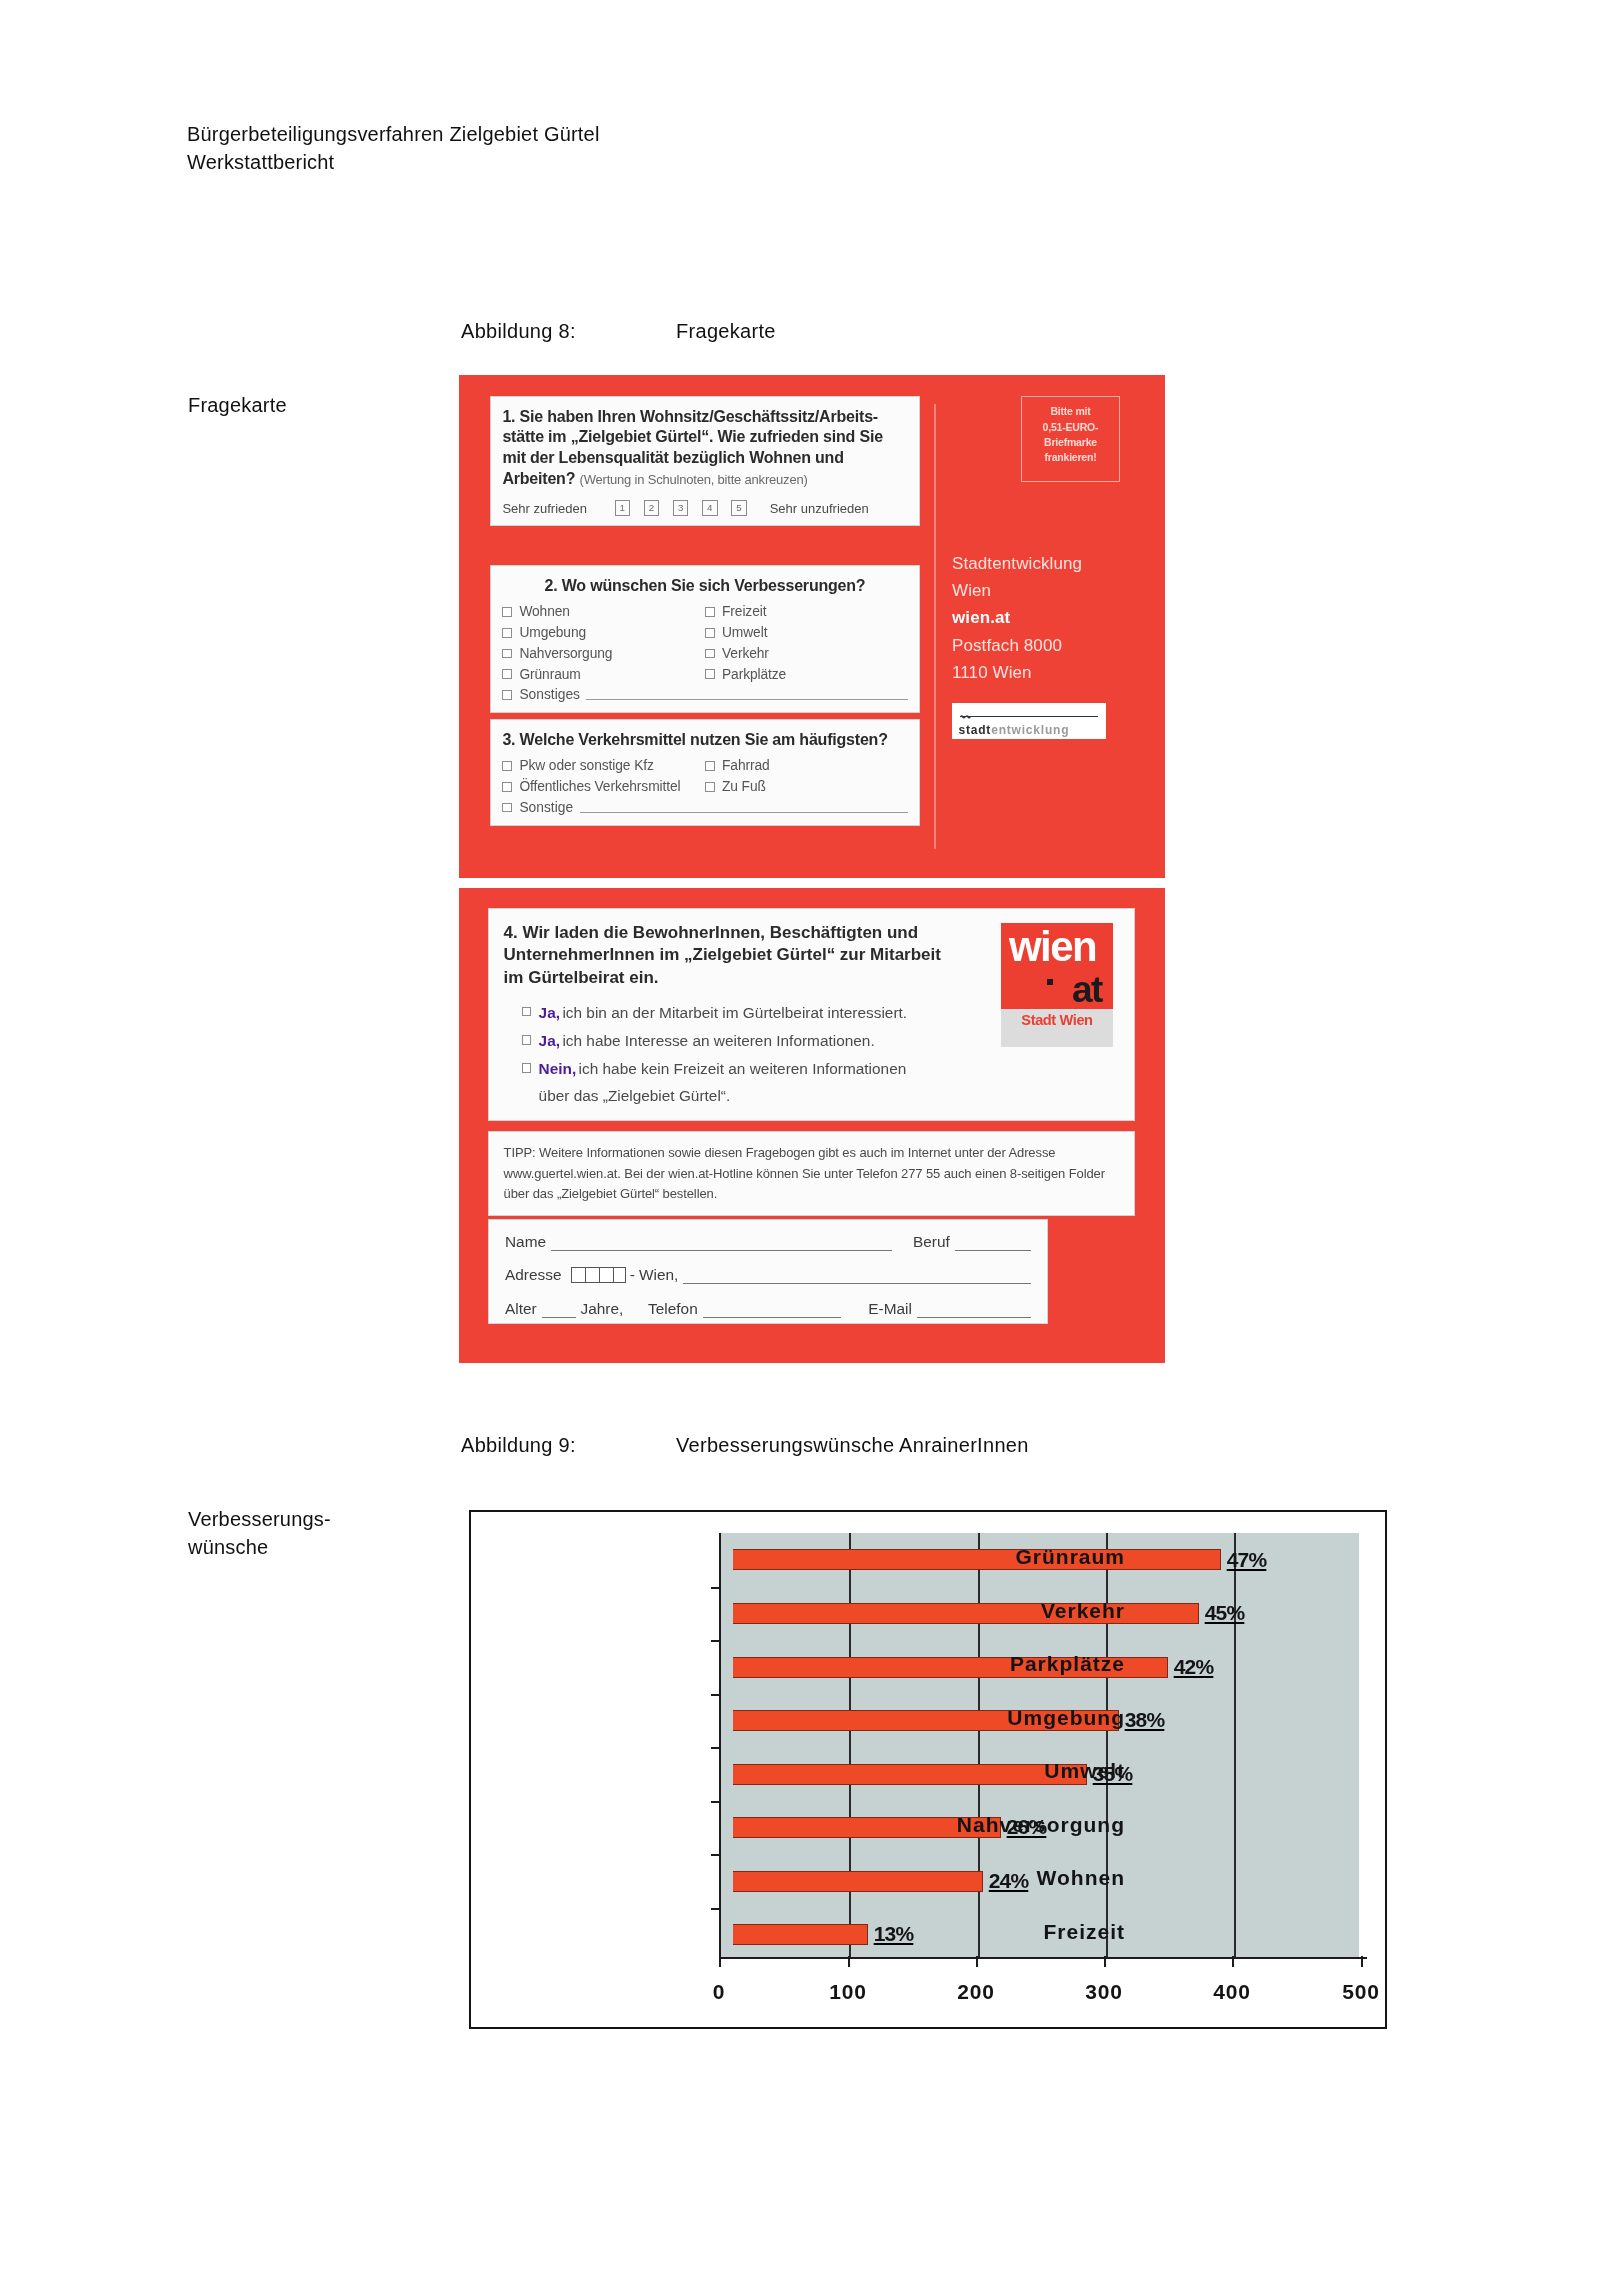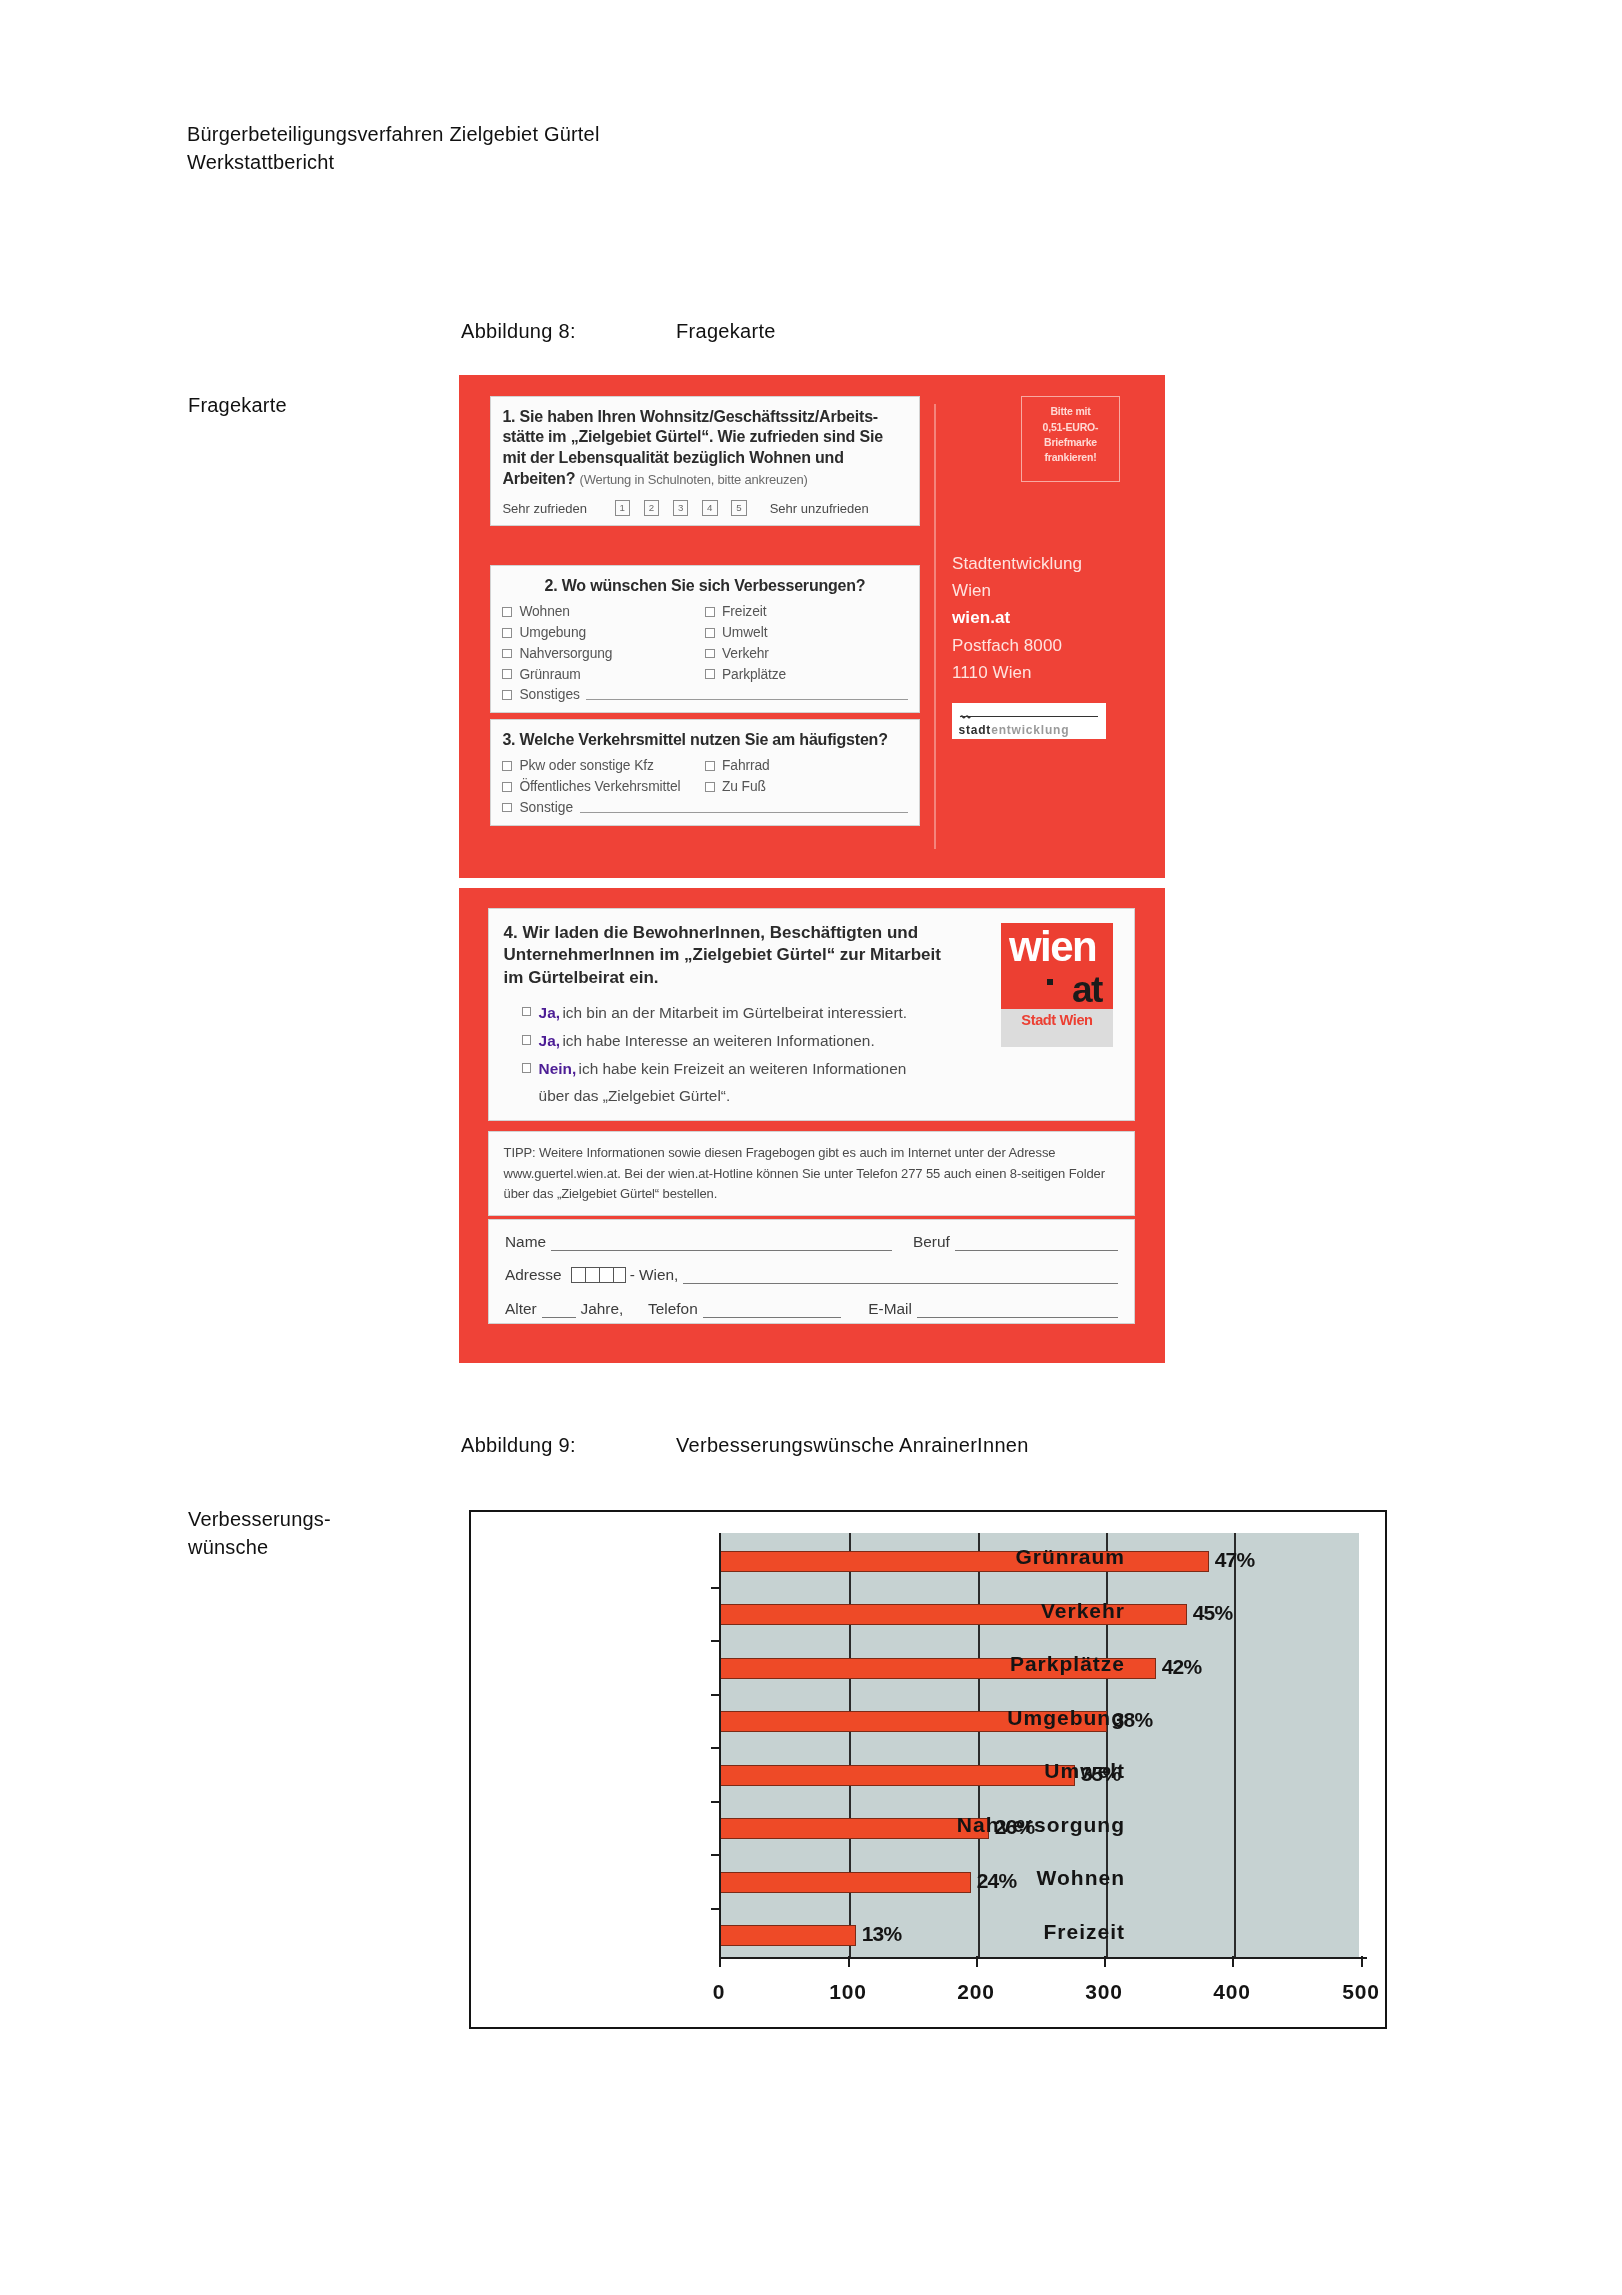--- a/index.html
+++ b/index.html
@@ -265,21 +265,21 @@
     padding: 11.4px 14.6px 11.4px 14.6px;
     font-size: 13px;
     line-height: 1.55;
     color: #4a4a4a;
     letter-spacing: -0.1px;
   }
 
   .formbox {
     position: absolute;
     left: 29px; top: 331px;
-    width: 647px; height: 105px;
+    width: 560px; height: 105px;
     background: #fbfbfb;
     border: 0.8px solid #d2d2d2;
     padding: 13px 16px;
     font-size: 15.4px;
     color: #3c3c3c;
   }
   .form-row { display: flex; align-items: flex-end; margin-bottom: 15.4px; }
   .fl { white-space: nowrap; margin-right: 4.9px; }
   .fline { border-bottom: 1.2px solid #777; height: 12px; }
   .plz { display: flex; margin: 0 3.2px 1.6px 4.9px; }
@@ -322,23 +322,24 @@
     bottom: 60px; width: 2.4px; height: 11.4px;
     background: #1b1b1b;
   }
   .tick-y {
     position: absolute;
     left: -9.7px; width: 9.7px; height: 2.4px;
     background: #1b1b1b;
   }
   .bar-row {
     position: absolute;
-    left: 0; right: 0;
+    left: 12px; right: 0;
     display: flex;
-    align-items: flex-end;
+    align-items: center;
+    text-decoration: underline;
   }
   .bar {
     height: 21px;
     background: #ee4a27;
     border: 1.6px solid #7c2a16;
     border-left: none;
   }
   .bar-val {
     font-size: 21px;
     font-weight: bold;

